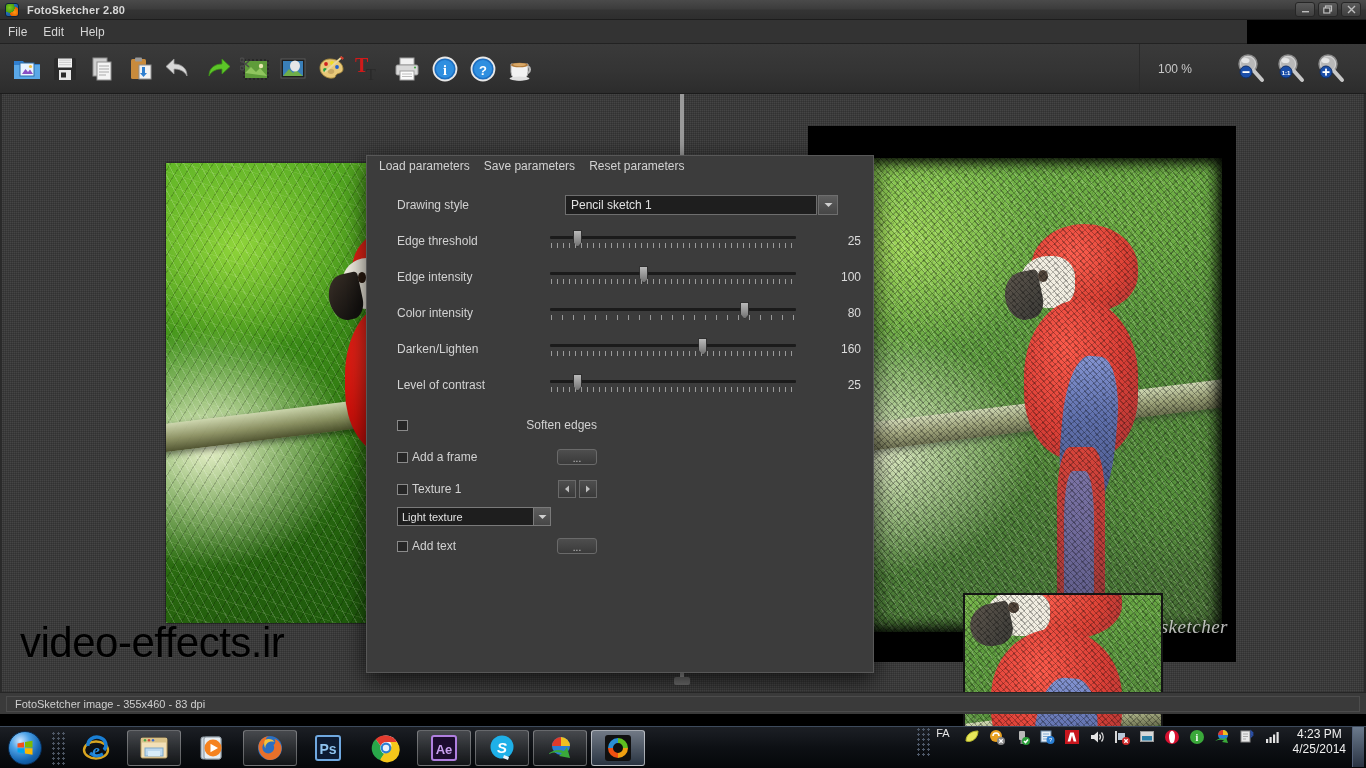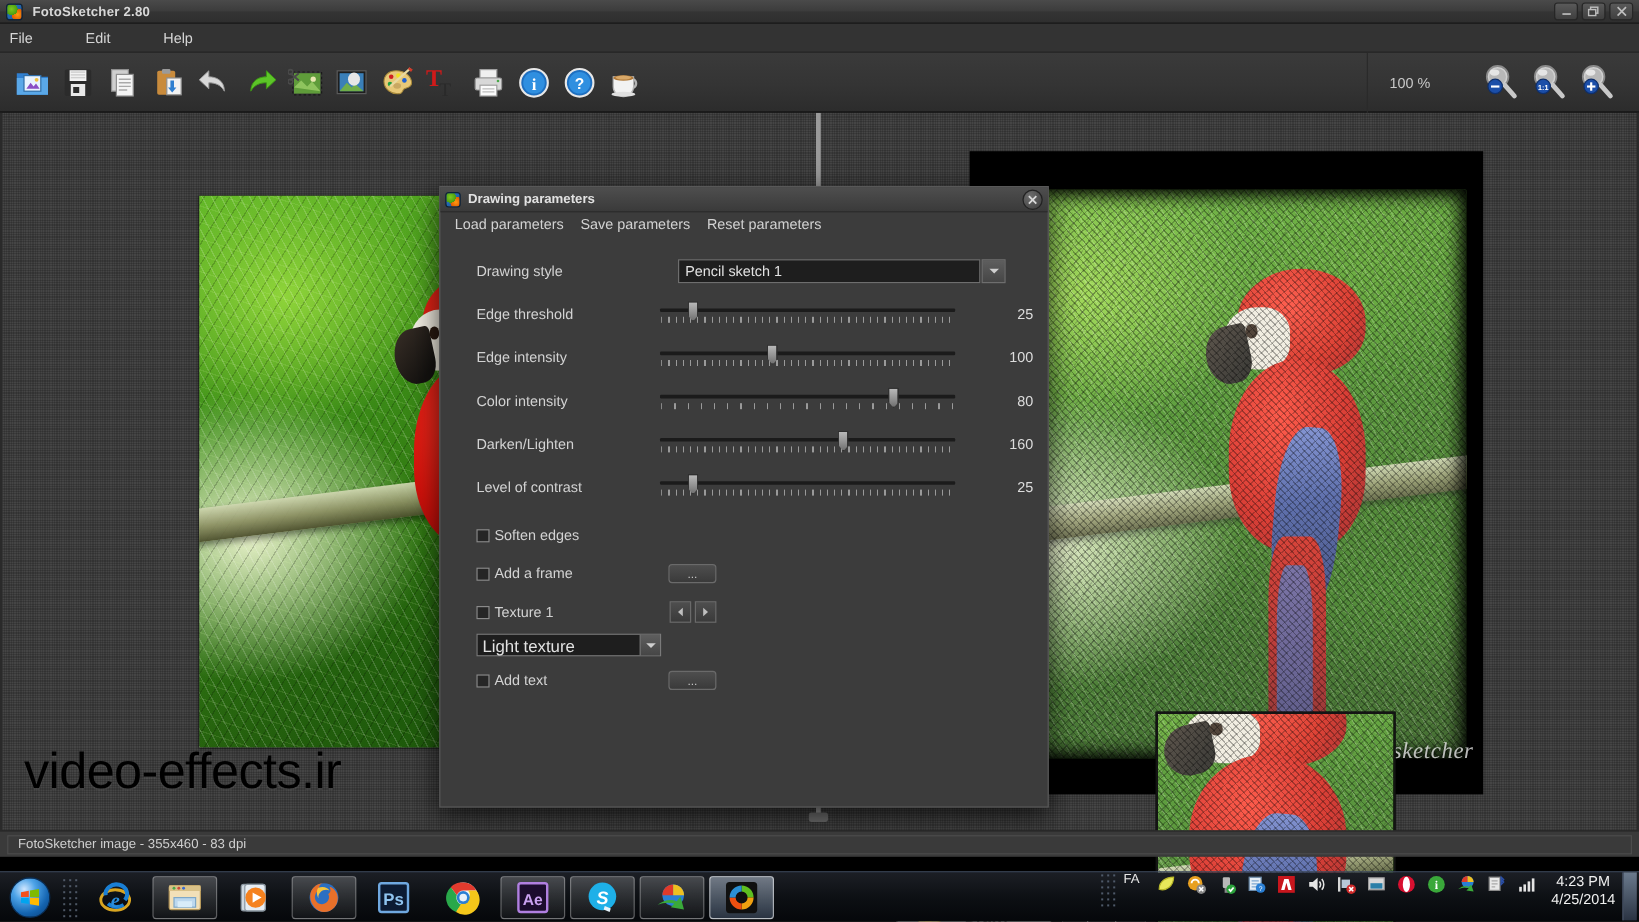--- a/index.html
+++ b/index.html
@@ -36,24 +36,23 @@
     width: 20px; height: 15px; border-radius: 3px;
     background: linear-gradient(to bottom, #5a5a5a, #3f3f3f);
     border: 1px solid #262626;
     display: flex; align-items: center; justify-content: center;
     color: #bdbdbd; font-size: 10px; line-height: 1;
   }
   .tb-btn svg { display: block; }
 
   
   .menubar {
-    position: absolute; left: 0; top: 20px; width: 1366px; height: 24px;
+    position: absolute; left: 0; top: 20px; width: 1247px; height: 24px;
     background: #333333; display: flex; align-items: center;
     border-bottom: 1px solid #222;
-    gap: 28px;
   }
   .menu-item {
     font-size: 12px; color: #d6d6d6; padding: 3px 8px; cursor: default;
   }
 
   
   .toolbar {
     position: absolute; left: 0; top: 44px; width: 1366px; height: 50px;
     background: linear-gradient(to bottom, #3a3a3a 0%, #343434 55%, #2c2c2c 100%);
     border-bottom: 1px solid #1c1c1c;
@@ -266,21 +265,21 @@
     background: linear-gradient(to bottom, #b9b9b9 0%, #8f8f8f 60%, #707070 100%);
     border: 1px solid #2f2f2f;
     clip-path: polygon(0 0, 100% 0, 100% 68%, 50% 100%, 0 68%);
     margin-left: -4px;
   }
   .slider-value {
     width: 54px; text-align: right; font-size: 12px; color: #dcdcdc;
     margin-left: 16px;
   }
 
-  .chk-row { display: flex; align-items: center; height: 32px; }
+  .chk-row { display: flex; align-items: center; height: 32px; justify-content: space-between; }
   .chkbox {
     width: 11px; height: 11px; background: #262626; border: 1px solid #8a8a8a;
     margin-right: 4px; flex: none;
   }
   .chk-label { font-size: 12px; color: #d2d2d2; }
   .dots-btn {
     width: 40px; height: 16px; margin-left: auto;
     background: linear-gradient(to bottom, #4e4e4e, #3a3a3a);
     border: 1px solid #6a6a6a; border-radius: 3px;
     display: flex; align-items: flex-end; justify-content: center;
@@ -291,21 +290,21 @@
     background: linear-gradient(to bottom, #4e4e4e, #3a3a3a);
     border: 1px solid #6a6a6a;
     display: flex; align-items: center; justify-content: center;
     color: #c0c0c0; font-size: 8px;
   }
   .combo2 {
     position: relative; width: 154px; height: 19px;
     background: #1e1e1e; border: 1px solid #7a7a7a;
     display: flex; align-items: center; padding-left: 4px;
   }
-  .combo2 span { font-size: 14px; color: #e2e2e2; }
+  .combo2 span { font-size: 11px; color: #e2e2e2; }
   .combo2-arrow {
     position: absolute; right: 0; top: 0; width: 17px; height: 17px;
     background: linear-gradient(to bottom, #5e5e5e, #464646);
     border-left: 1px solid #7a7a7a;
     display: flex; align-items: center; justify-content: center;
   }
 
   .draw-btn {
     position: absolute; left: 380px; top: 578px; width: 129px; height: 59px;
     background: linear-gradient(to bottom, #c7c7c7, #b2b2b2);
@@ -643,29 +642,20 @@
         <div class="rough-edge"></div>
       </div>
       <div class="signature">fotosketcher</div>
     </div>
 
     <div class="watermark">video-effects.ir</div>
   </div>
 
   <div class="dialog">
 
-    <div class="dlg-titlebar">
-      <div class="dlg-logo"></div>
-      <div class="dlg-title">Drawing parameters</div>
-      <div class="dlg-close">
-        <svg width="9" height="9" viewBox="0 0 9 9">
-          <path d="M1.4 1.4 L7.6 7.6 M7.6 1.4 L1.4 7.6" stroke="#d8d8d8" stroke-width="1.5"></path>
-        </svg>
-      </div>
-    </div>
 
     <div class="dlg-menu">
       <span>Load parameters</span>
       <span>Save parameters</span>
       <span>Reset parameters</span>
     </div>
 
     <div class="dlg-body">
 
       <div class="row">

